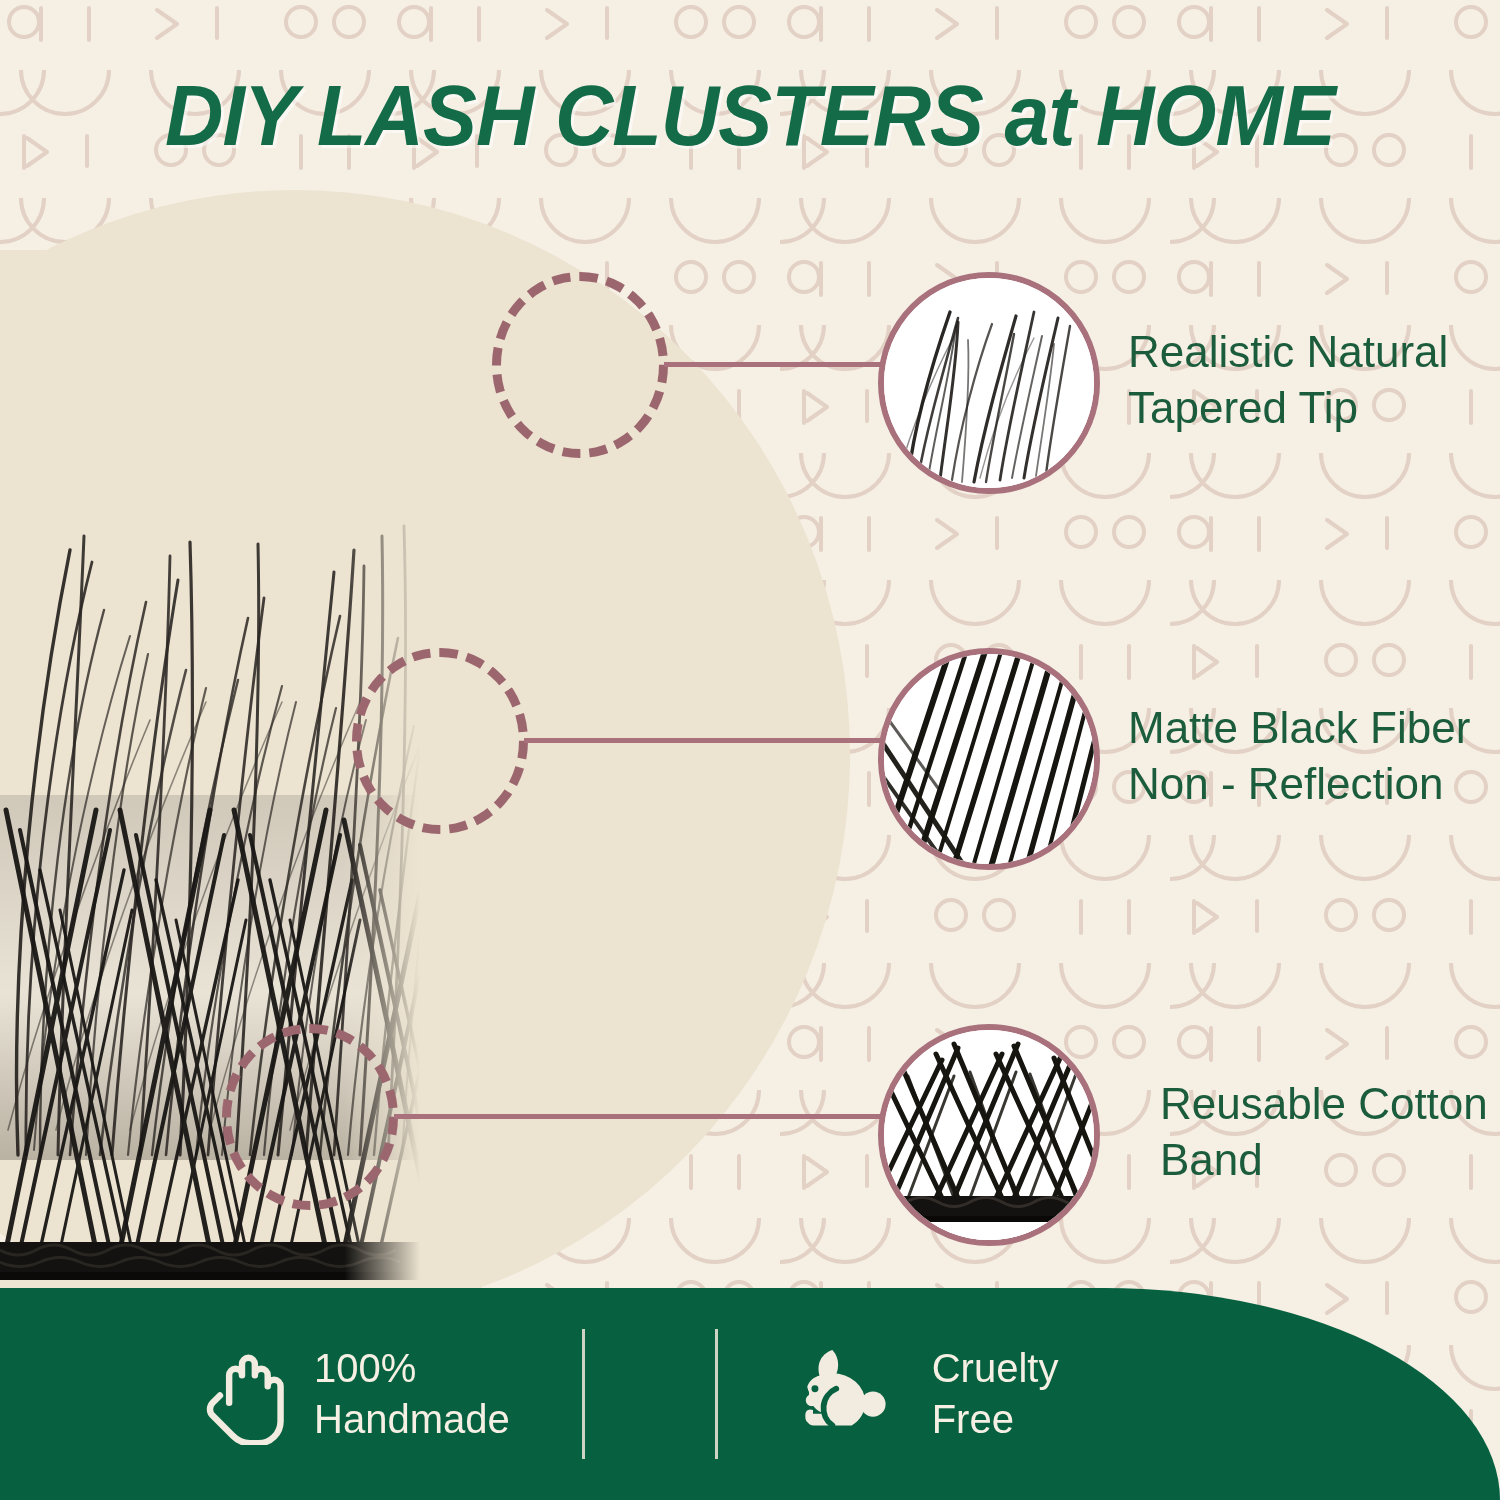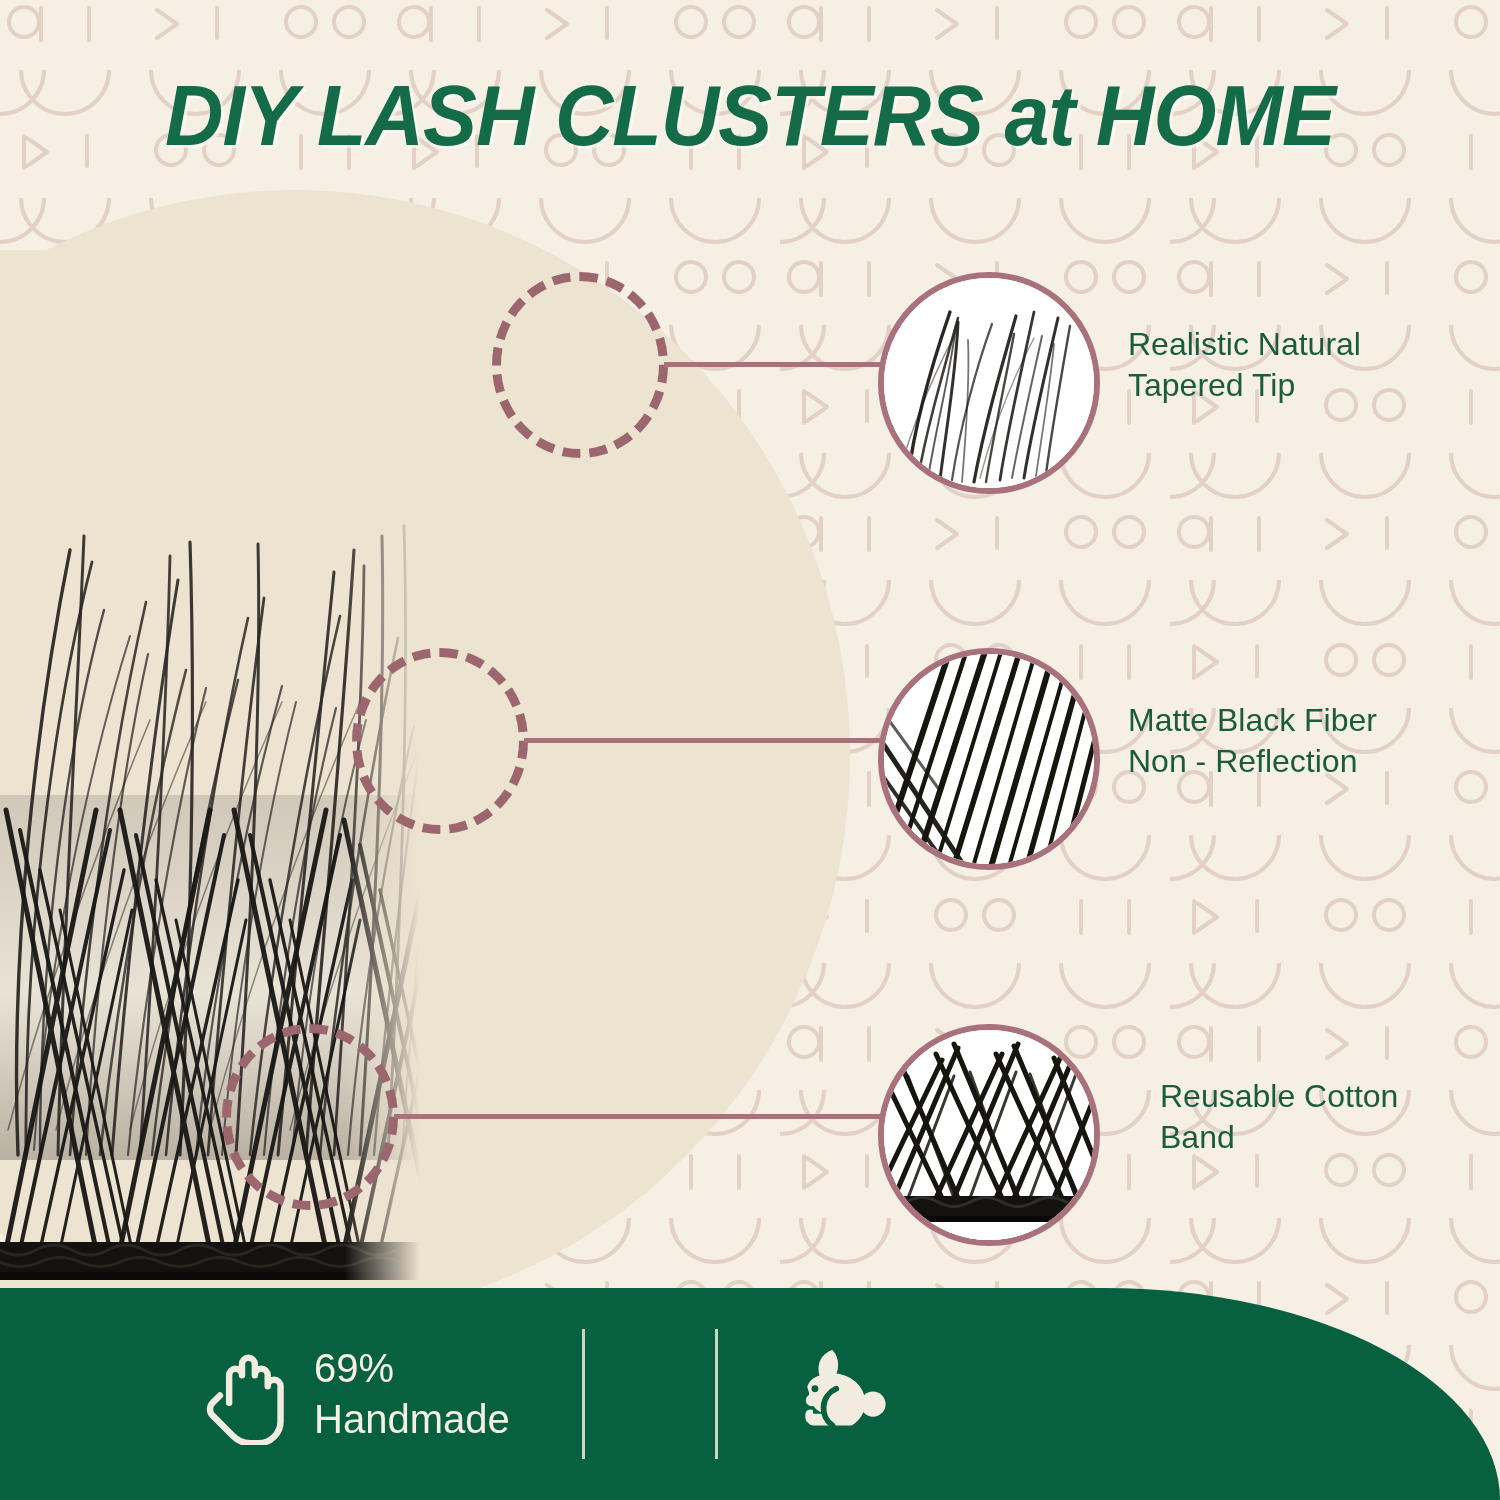--- a/index.html
+++ b/index.html
@@ -67,21 +67,21 @@
   }
   .dashring {
     position:absolute;
     border-radius:50%;
     border:9px dashed #9c666f;
   }
   .dash-stub { position:absolute; width:34px; height:5px; background:#a8717c; }
   .label {
     position:absolute;
     color:#1a5c3c;
-    font-size:32px;
+    font-size:44px;
     line-height:1.28;
     font-weight:400;
     white-space:pre-line;
   }
 
   
   #footer {
     position:absolute; z-index:7;
     left:0; top:1288px;
     width:1500px; height:212px;
@@ -379,21 +379,21 @@
   <div id="footer">
     <div id="footer-inner">
 
       <div class="badge">
         <svg class="badge-icon" viewBox="0 0 100 110" width="92" height="101" aria-hidden="true">
           <path d="M26,56 L18,64 a10,10 0 0 0 0,14 L40,100 a26,26 0 0 0 20,8
                    h8 a24,24 0 0 0 24,-24 V46 a7,7 0 0 0 -14,0
                    V34 a7,7 0 0 0 -14,0 V22 a7,7 0 0 0 -14,0 V34
                    a7,7 0 0 0 -14,0 V64" fill="none" stroke="#f2ece0" stroke-width="7" stroke-linecap="round" stroke-linejoin="round"></path>
         </svg>
-        <div class="badge-text">69%
+        <div class="badge-text">100%
 Handmade</div>
       </div>
 
       <div class="sp-a"></div>
       <div class="vdiv"></div>
       <div class="sp-b"></div>
 
 
       <div class="sp-c"></div>
       <div class="vdiv"></div>
@@ -413,18 +413,20 @@
 
             <path d="M42,30 C 36,16 42,4 54,0 C 62,8 62,22 54,32 q-7,3 -12,-2z"></path>
 
             <circle cx="36" cy="40" r="3.6" fill="#076140"></circle>
 
             <path d="M34,74 q-8,4 -8,-6 q0,-8 8,-6 z"></path>
           </g>
 
           <path d="M58,40 a22,22 0 0 0 -4,38" fill="none" stroke="#076140" stroke-width="6" stroke-linecap="round"></path>
         </svg>
+        <div class="badge-text">Cruelty
+Free</div>
       </div>
 
     </div>
   </div>
 
 </div>
 
 </body></html>

